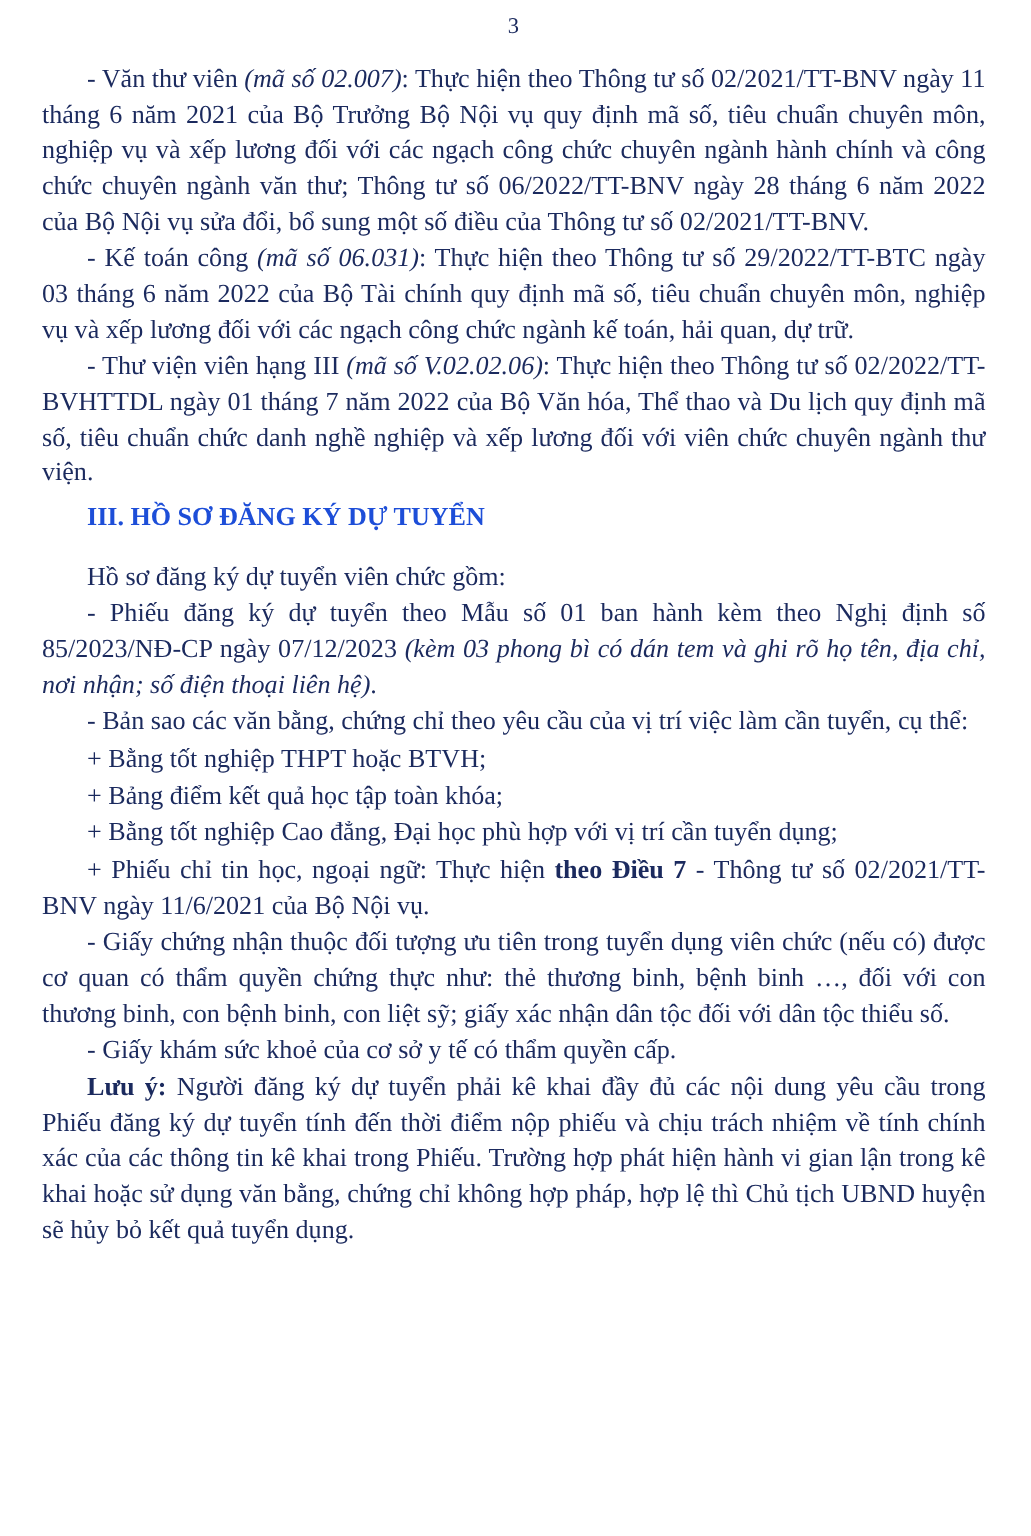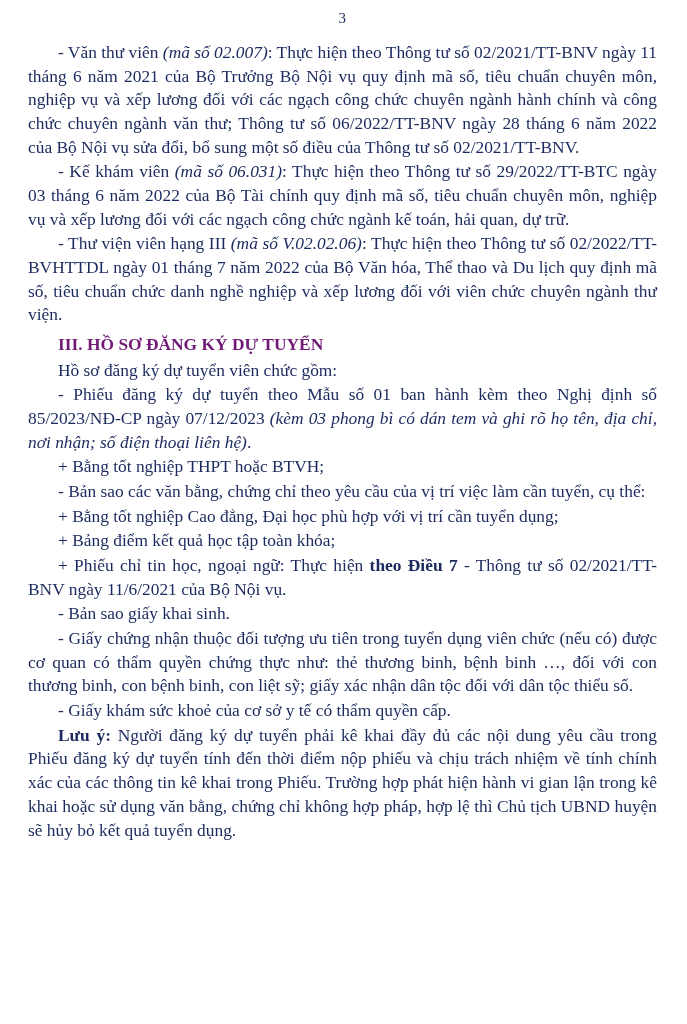--- a/index.html
+++ b/index.html
@@ -42,41 +42,40 @@
   }
   .it {
     font-style: italic;
   }
   .b {
     font-weight: bold;
   }
   .heading {
     font-size: 17.4px;
     font-weight: bold;
-    margin: 6px 0 2px 0;
+    margin: 6px 0 16px 0;
     text-indent: 30px;
-    color: #701a75;
+    color: #1d4ed8;
     line-height: 1.36;
   }
 </style>
 </head>
 <body>
 
 <div class="page">
   <div class="page-number">3</div>
   <div id="body-content">
       <p class="para indent"><span>- Văn thư viên </span><span class="it">(mã số 02.007)</span><span>: Thực hiện theo Thông tư số 02/2021/TT-BNV ngày 11 tháng 6 năm 2021 của Bộ Trưởng Bộ Nội vụ quy định mã số, tiêu chuẩn chuyên môn, nghiệp vụ và xếp lương đối với các ngạch công chức chuyên ngành hành chính và công chức chuyên ngành văn thư; Thông tư số 06/2022/TT-BNV ngày 28 tháng 6 năm 2022 của Bộ Nội vụ sửa đổi, bổ sung một số điều của Thông tư số 02/2021/TT-BNV.</span></p>
-      <p class="para indent"><span>- Kế khám viên </span><span class="it">(mã số 06.031)</span><span>: Thực hiện theo Thông tư số 29/2022/TT-BTC ngày 03 tháng 6 năm 2022 của Bộ Tài chính quy định mã số, tiêu chuẩn chuyên môn, nghiệp vụ và xếp lương đối với các ngạch công chức ngành kế toán, hải quan, dự trữ.</span></p>
+      <p class="para indent"><span>- Kế toán công </span><span class="it">(mã số 06.031)</span><span>: Thực hiện theo Thông tư số 29/2022/TT-BTC ngày 03 tháng 6 năm 2022 của Bộ Tài chính quy định mã số, tiêu chuẩn chuyên môn, nghiệp vụ và xếp lương đối với các ngạch công chức ngành kế toán, hải quan, dự trữ.</span></p>
       <p class="para indent"><span>- Thư viện viên hạng III </span><span class="it">(mã số V.02.02.06)</span><span>: Thực hiện theo Thông tư số 02/2022/TT-BVHTTDL ngày 01 tháng 7 năm 2022 của Bộ Văn hóa, Thể thao và Du lịch quy định mã số, tiêu chuẩn chức danh nghề nghiệp và xếp lương đối với viên chức chuyên ngành thư viện.</span></p>
       <p class="heading"><span class="b">III. HỒ SƠ ĐĂNG KÝ DỰ TUYỂN</span></p>
       <p class="para indent"><span>Hồ sơ đăng ký dự tuyển viên chức gồm:</span></p>
       <p class="para indent"><span>- Phiếu đăng ký dự tuyển theo Mẫu số 01 ban hành kèm theo Nghị định số 85/2023/NĐ-CP ngày 07/12/2023 </span><span class="it">(kèm 03 phong bì có dán tem và ghi rõ họ tên, địa chỉ, nơi nhận; số điện thoại liên hệ)</span><span>.</span></p>
+      <p class="para indent"><span>- Bản sao các văn bằng, chứng chỉ theo yêu cầu của vị trí việc làm cần tuyển, cụ thể:</span></p>
       <p class="para indent"><span>+ Bằng tốt nghiệp THPT hoặc BTVH;</span></p>
-      <p class="para indent"><span>- Bản sao các văn bằng, chứng chỉ theo yêu cầu của vị trí việc làm cần tuyển, cụ thể:</span></p>
+      <p class="para indent"><span>+ Bảng điểm kết quả học tập toàn khóa;</span></p>
       <p class="para indent"><span>+ Bằng tốt nghiệp Cao đẳng, Đại học phù hợp với vị trí cần tuyển dụng;</span></p>
-      <p class="para indent"><span>+ Bảng điểm kết quả học tập toàn khóa;</span></p>
       <p class="para indent"><span>+ Phiếu chỉ tin học, ngoại ngữ: Thực hiện </span><span class="b">theo Điều 7</span><span> - Thông tư số 02/2021/TT-BNV ngày 11/6/2021 của Bộ Nội vụ.</span></p>
-      <p class="para indent"><span>- Bản sao giấy khai sinh.</span></p>
       <p class="para indent"><span>- Giấy chứng nhận thuộc đối tượng ưu tiên trong tuyển dụng viên chức (nếu có) được cơ quan có thẩm quyền chứng thực như: thẻ thương binh, bệnh binh …, đối với con thương binh, con bệnh binh, con liệt sỹ; giấy xác nhận dân tộc đối với dân tộc thiểu số.</span></p>
       <p class="para indent"><span>- Giấy khám sức khoẻ của cơ sở y tế có thẩm quyền cấp.</span></p>
       <p class="para indent"><span class="b">Lưu ý:</span><span> Người đăng ký dự tuyển phải kê khai đầy đủ các nội dung yêu cầu trong Phiếu đăng ký dự tuyển tính đến thời điểm nộp phiếu và chịu trách nhiệm về tính chính xác của các thông tin kê khai trong Phiếu. Trường hợp phát hiện hành vi gian lận trong kê khai hoặc sử dụng văn bằng, chứng chỉ không hợp pháp, hợp lệ thì Chủ tịch UBND huyện sẽ hủy bỏ kết quả tuyển dụng.</span></p>
     </div>
 </div>
 
 </body></html>

